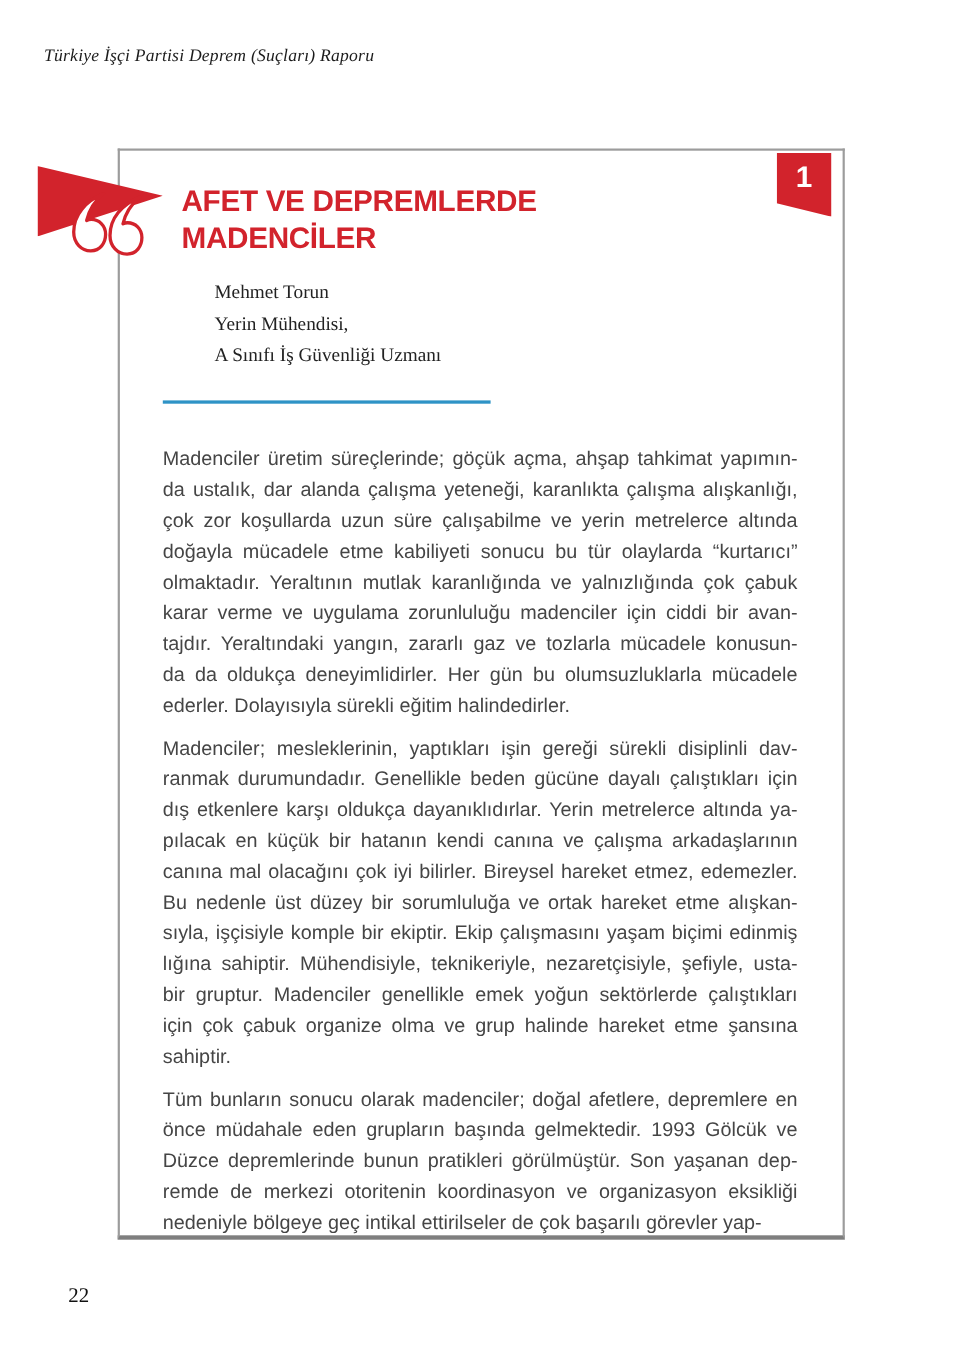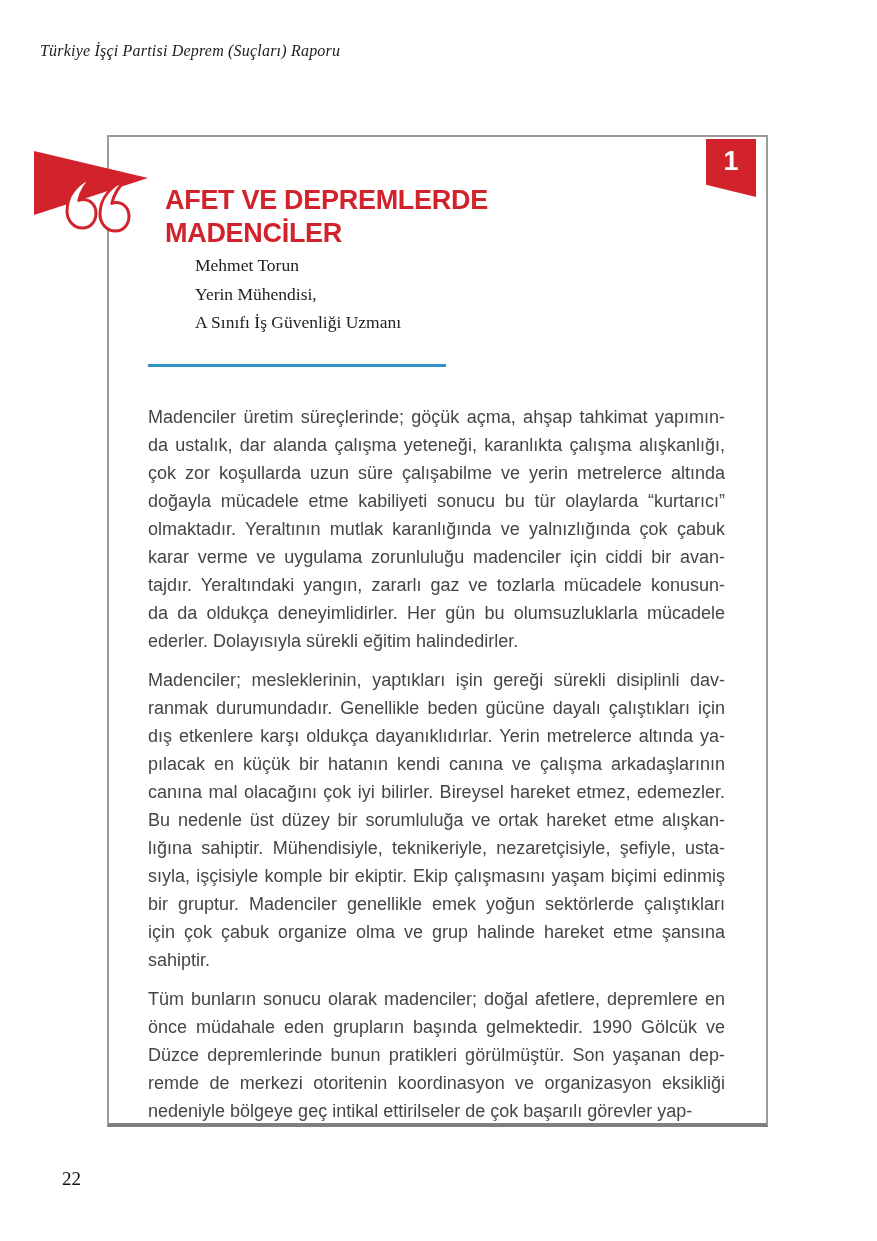--- a/index.html
+++ b/index.html
@@ -47,21 +47,21 @@
   
   .quote-flag{position:absolute;left:34px;top:151px;width:130px;height:90px;z-index:3;}
   .flag-triangle{
     position:absolute;left:0;top:0;width:114px;height:64px;
     background:var(--accent);
     clip-path:polygon(0 0,100% 42%,0 100%);
   }
   .quote-marks{position:absolute;left:30px;top:22px;}
   
   .chapter-title{
-    position:absolute;left:56px;top:47px;
+    position:absolute;left:56px;top:30px;
     color:var(--accent);
     font-size:27px;font-weight:bold;line-height:33px;
     letter-spacing:-.3px;white-space:nowrap;
   }
   
   .author-block{
     position:absolute;left:86px;top:114px;
     font-family:"Liberation Serif",serif;
     font-size:17.5px;line-height:28.5px;color:#222222;
   }
@@ -129,29 +129,29 @@
           <div class="line">da da oldukça deneyimlidirler. Her gün bu olumsuzluklarla mücadele</div>
           <div class="line">ederler. Dolayısıyla sürekli eğitim halindedirler.</div>
         </div>
       <div class="para">
           <div class="line">Madenciler; mesleklerinin, yaptıkları işin gereği sürekli disiplinli dav-</div>
           <div class="line">ranmak durumundadır. Genellikle beden gücüne dayalı çalıştıkları için</div>
           <div class="line">dış etkenlere karşı oldukça dayanıklıdırlar. Yerin metrelerce altında ya-</div>
           <div class="line">pılacak en küçük bir hatanın kendi canına ve çalışma arkadaşlarının</div>
           <div class="line">canına mal olacağını çok iyi bilirler. Bireysel hareket etmez, edemezler.</div>
           <div class="line">Bu nedenle üst düzey bir sorumluluğa ve ortak hareket etme alışkan-</div>
+          <div class="line">sıyla, işçisiyle komple bir ekiptir. Ekip çalışmasını yaşam biçimi edinmiş</div>
           <div class="line">lığına sahiptir. Mühendisiyle, teknikeriyle, nezaretçisiyle, şefiyle, usta-</div>
-          <div class="line">sıyla, işçisiyle komple bir ekiptir. Ekip çalışmasını yaşam biçimi edinmiş</div>
           <div class="line">bir gruptur. Madenciler genellikle emek yoğun sektörlerde çalıştıkları</div>
           <div class="line">için çok çabuk organize olma ve grup halinde hareket etme şansına</div>
           <div class="line">sahiptir.</div>
         </div>
       <div class="para">
           <div class="line">Tüm bunların sonucu olarak madenciler; doğal afetlere, depremlere en</div>
-          <div class="line">önce müdahale eden grupların başında gelmektedir. 1990 Gölcük ve</div>
+          <div class="line">önce müdahale eden grupların başında gelmektedir. 1993 Gölcük ve</div>
           <div class="line">Düzce depremlerinde bunun pratikleri görülmüştür. Son yaşanan dep-</div>
           <div class="line">remde de merkezi otoritenin koordinasyon ve organizasyon eksikliği</div>
           <div class="line">nedeniyle bölgeye geç intikal ettirilseler de çok başarılı görevler yap-</div>
         </div>
     </div>
 
   </div>
 
   <div class="quote-flag">
     <div class="flag-triangle"></div>

